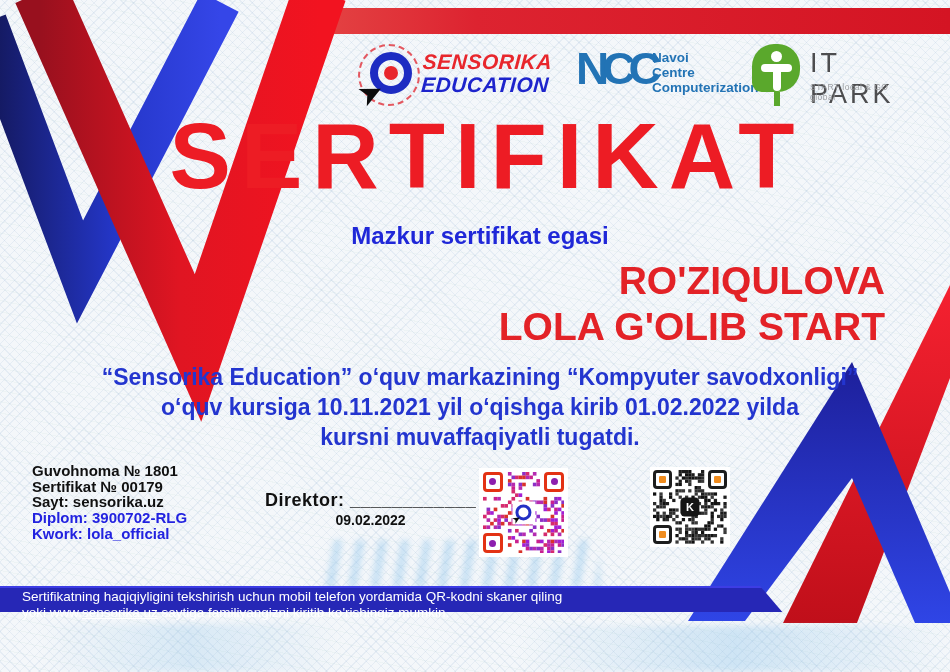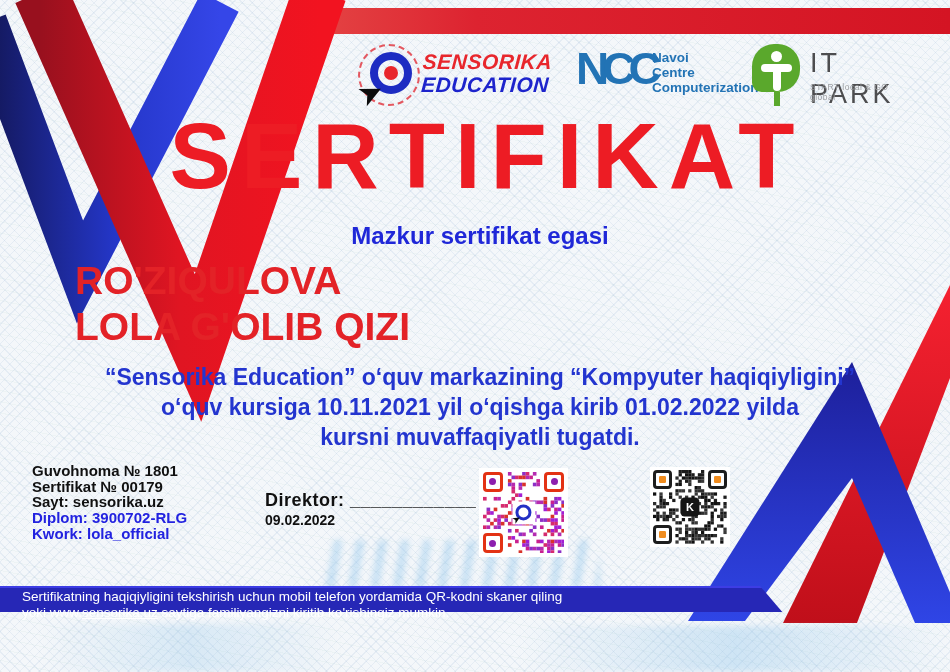--- a/index.html
+++ b/index.html
@@ -45,31 +45,31 @@
   .itp-leg{position:absolute;left:22px;top:50px;width:6px;height:14px;background:#5aa82c;}
   .itp-name{position:absolute;left:58px;top:6px;font-size:27px;color:#4d4d4f;letter-spacing:3px;}
   .itp-tag{position:absolute;left:58px;top:40px;font-size:8.5px;color:#9b9da0;letter-spacing:.5px;}
 
   
   .title{left:0;width:950px;top:104px;text-align:center;z-index:3;
     font-size:92px;font-weight:bold;color:#ed1c24;letter-spacing:10px;white-space:nowrap;
     padding-left:24px;box-sizing:border-box;}
   .subtitle{left:75px;width:810px;top:222px;text-align:center;z-index:3;
     font-size:24px;font-weight:bold;color:#1f27d8;}
-  .holder{left:75px;width:810px;top:258px;text-align:left;z-index:3;
+  .holder{left:75px;width:810px;top:258px;text-align:right;z-index:3;
     font-size:39px;font-weight:bold;color:#e32227;line-height:46px;}
   .bodytext{left:40px;width:880px;top:362px;text-align:center;z-index:3;
     font-size:23px;font-weight:bold;color:#2335cf;line-height:30px;}
 
   
   .details{left:32px;top:463px;z-index:3;font-size:15px;font-weight:bold;color:#101010;line-height:15.7px;}
   .details .blue{color:#2222e0;}
   .sign{left:265px;top:490px;z-index:3;font-weight:bold;color:#101010;}
   .sign .dline{font-size:18px;letter-spacing:.5px;}
-  .sign .ddate{font-size:14px;margin-top:1px;}
+  .sign .ddate{font-size:14px;margin-top:1px;text-align:center;}
 
   
   .qr{position:absolute;background:#fff;z-index:3;}
   .qr svg{position:absolute;left:4%;top:4%;width:92%;height:92%;}
   .qr .f{position:absolute;width:23%;height:23%;box-sizing:border-box;}
   .qr .f.tl{left:4%;top:4%;} .qr .f.tr{right:4%;top:4%;} .qr .f.bl{left:4%;bottom:4%;}
   .qr1{left:479px;top:468px;width:89px;height:89px;}
   .qr1 .f{border:3px solid #e33214;border-radius:20%;}
   .qr1 .f::after{content:'';position:absolute;inset:25%;border-radius:50%;background:#8d1fae;}
   .qr2{left:650px;top:467px;width:80px;height:80px;}
@@ -167,24 +167,24 @@
     </div>
     <div class="itp-leg"></div>
     <div class="itp-name">IT PARK</div>
     <div class="itp-tag">START local &amp; GO global</div>
   </div>
 
   <div class="abs title">SERTIFIKAT</div>
   <div class="abs subtitle">Mazkur sertifikat egasi</div>
   <div class="abs holder">
     <div>RO'ZIQULOVA</div>
-    <div>LOLA G'OLIB QIZI</div>
+    <div>LOLA G'OLIB START</div>
   </div>
   <div class="abs bodytext">
-    <div>“Sensorika Education” o‘quv markazining “Kompyuter haqiqiyligini”</div>
+    <div>“Sensorika Education” o‘quv markazining “Kompyuter savodxonligi”</div>
     <div>o‘quv kursiga 10.11.2021 yil o‘qishga kirib 01.02.2022 yilda</div>
     <div>kursni muvaffaqiyatli tugatdi.</div>
   </div>
 
   <div class="abs details">
     <div>Guvohnoma № 1801</div>
     <div>Sertifikat № 00179</div>
     <div>Sayt: sensorika.uz</div>
     <div class="blue">Diplom: 3900702-RLG</div>
     <div class="blue">Kwork: lola_official</div>

